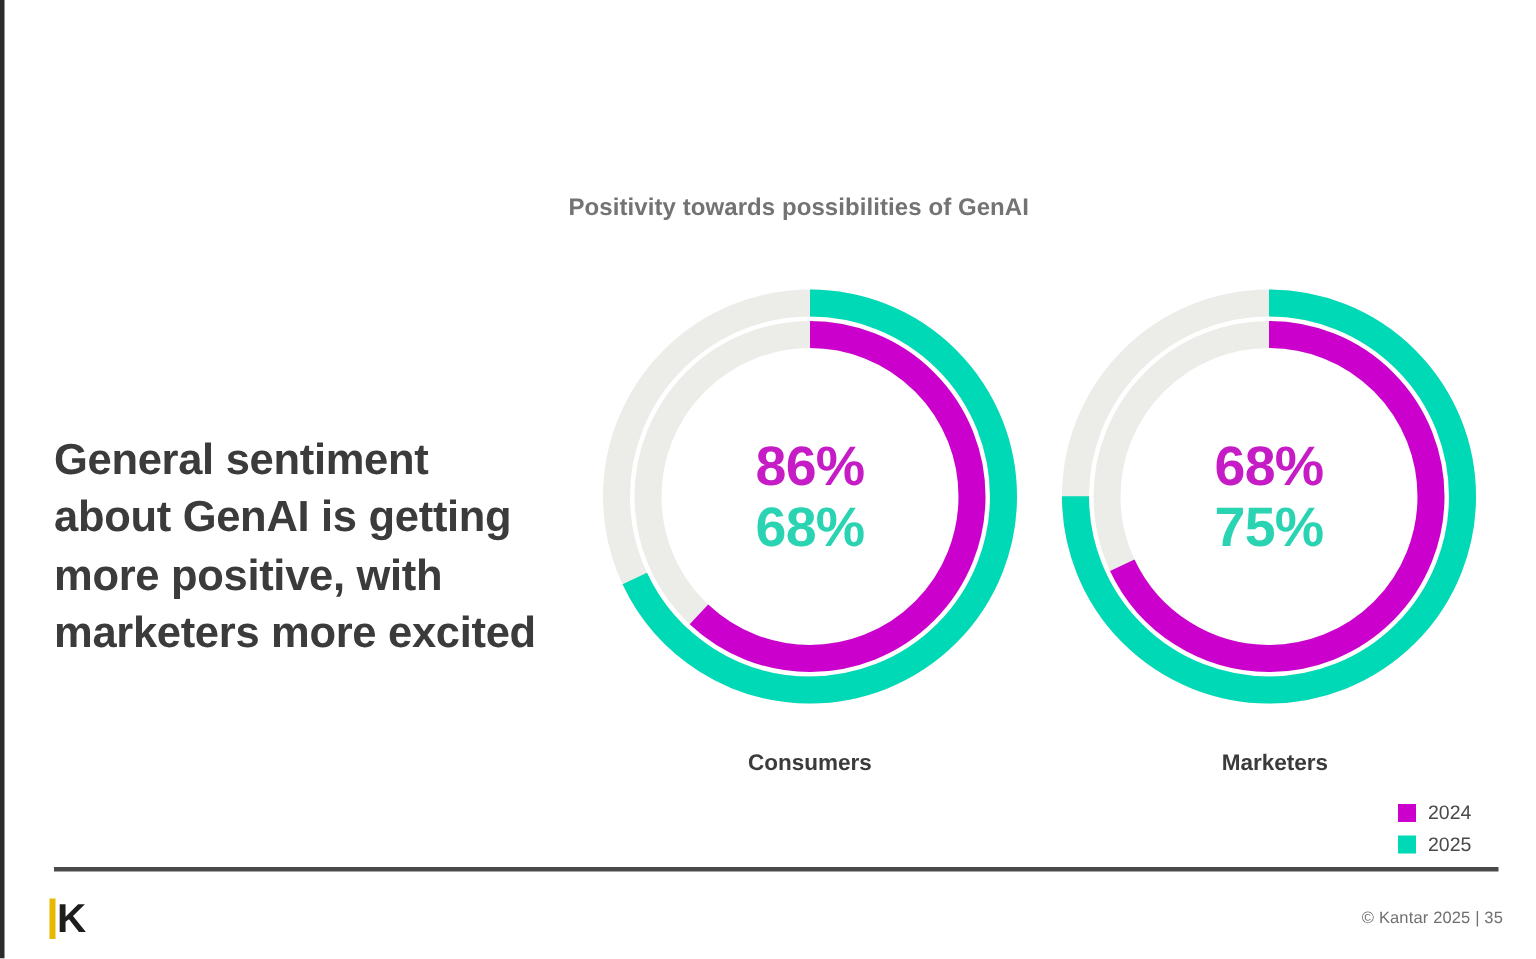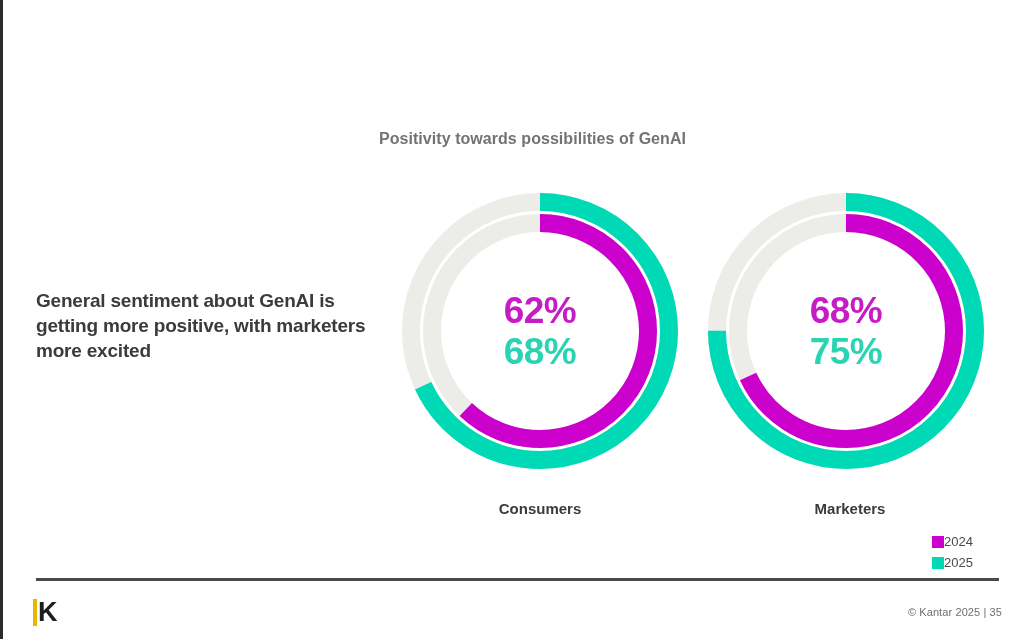--- a/index.html
+++ b/index.html
@@ -20,21 +20,21 @@
     border-left: 3px solid #2b2b2b;
     box-sizing: border-box;
   }
 
   
   .headline {
     position: absolute;
     left: 33px;
     top: 288px;
     width: 330px;
-    font-size: 19px;
+    font-size: 29px;
     font-weight: bold;
     line-height: 1.32;
     color: #3b3b3b;
     letter-spacing: -0.2px;
   }
 
   
   .chart-title {
     position: absolute;
     left: 376px;
@@ -108,20 +108,21 @@
     position: absolute;
     left: 929px;
     top: 534px;
     display: flex;
     flex-direction: column;
     gap: 6px;
   }
   .legend-row {
     display: flex;
     align-items: center;
+    gap: 8px;
     justify-content: flex-end;
   }
   .legend-swatch {
     width: 12px;
     height: 12px;
     flex: 0 0 auto;
   }
   .legend-label {
     font-size: 13px;
     color: #4a4a4a;
@@ -185,21 +186,21 @@
 
       <circle cx="145" cy="145" r="129" fill="none" stroke="#ecece8" stroke-width="18"></circle>
 
       <circle cx="145" cy="145" r="108" fill="none" stroke="#ecece8" stroke-width="18"></circle>
 
       <circle class="arc-outer-0" cx="145" cy="145" r="129" fill="none" stroke="#00d9b5" stroke-width="18" transform="rotate(-90 145 145)" stroke-dasharray="551.1610151457934 260.3698894803733" stroke-dashoffset="0"></circle>
 
       <circle class="arc-inner-0" cx="145" cy="145" r="108" fill="none" stroke="#cc00cc" stroke-width="18" transform="rotate(-90 145 145)" stroke-dasharray="420.7220881687451 258.8619250066502" stroke-dashoffset="0"></circle>
     </svg>
     <div class="donut-center">
-      <div class="val-2024">62%</div>
+      <div class="val-2024">86%</div>
       <div class="val-2025">68%</div>
     </div>
   </div>
   <div class="donut-label g0">Consumers</div>
 
   <div class="donut-group g1">
     <svg class="donut-svg" viewBox="0 0 290 290">
       <circle cx="145" cy="145" r="129" fill="none" stroke="#ecece8" stroke-width="18"></circle>
       <circle cx="145" cy="145" r="108" fill="none" stroke="#ecece8" stroke-width="18"></circle>
       <circle class="arc-outer-1" cx="145" cy="145" r="129" fill="none" stroke="#00d9b5" stroke-width="18" transform="rotate(-90 145 145)" stroke-dasharray="607.898178469625 203.63272615654165" stroke-dashoffset="0"></circle>

